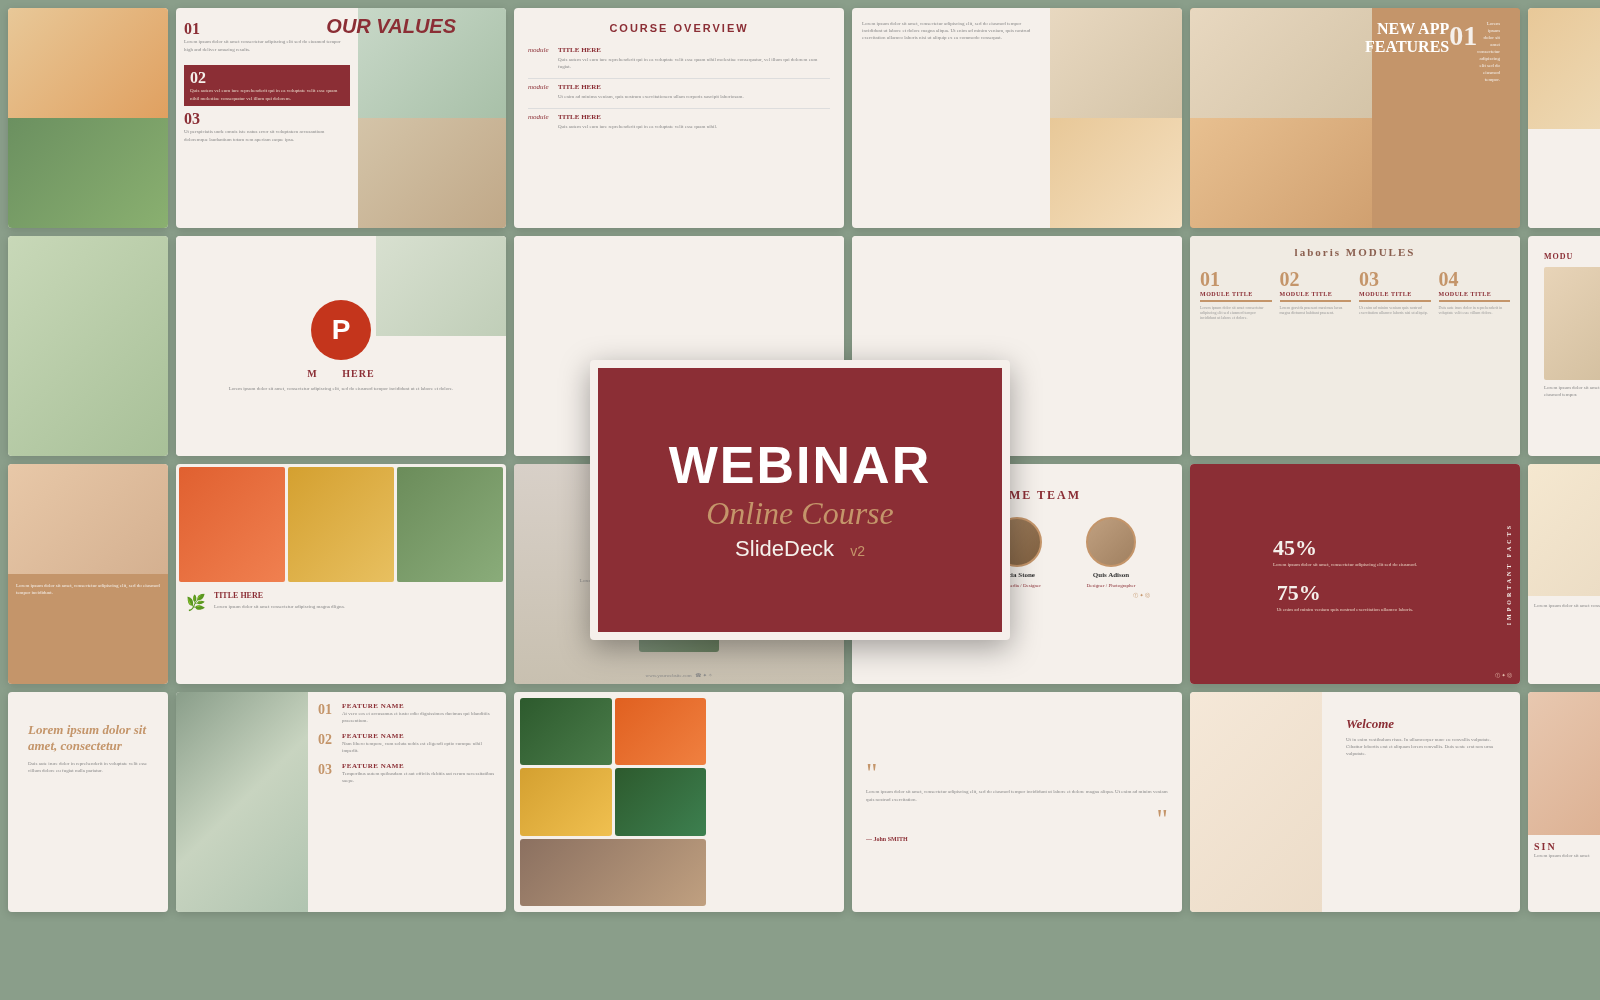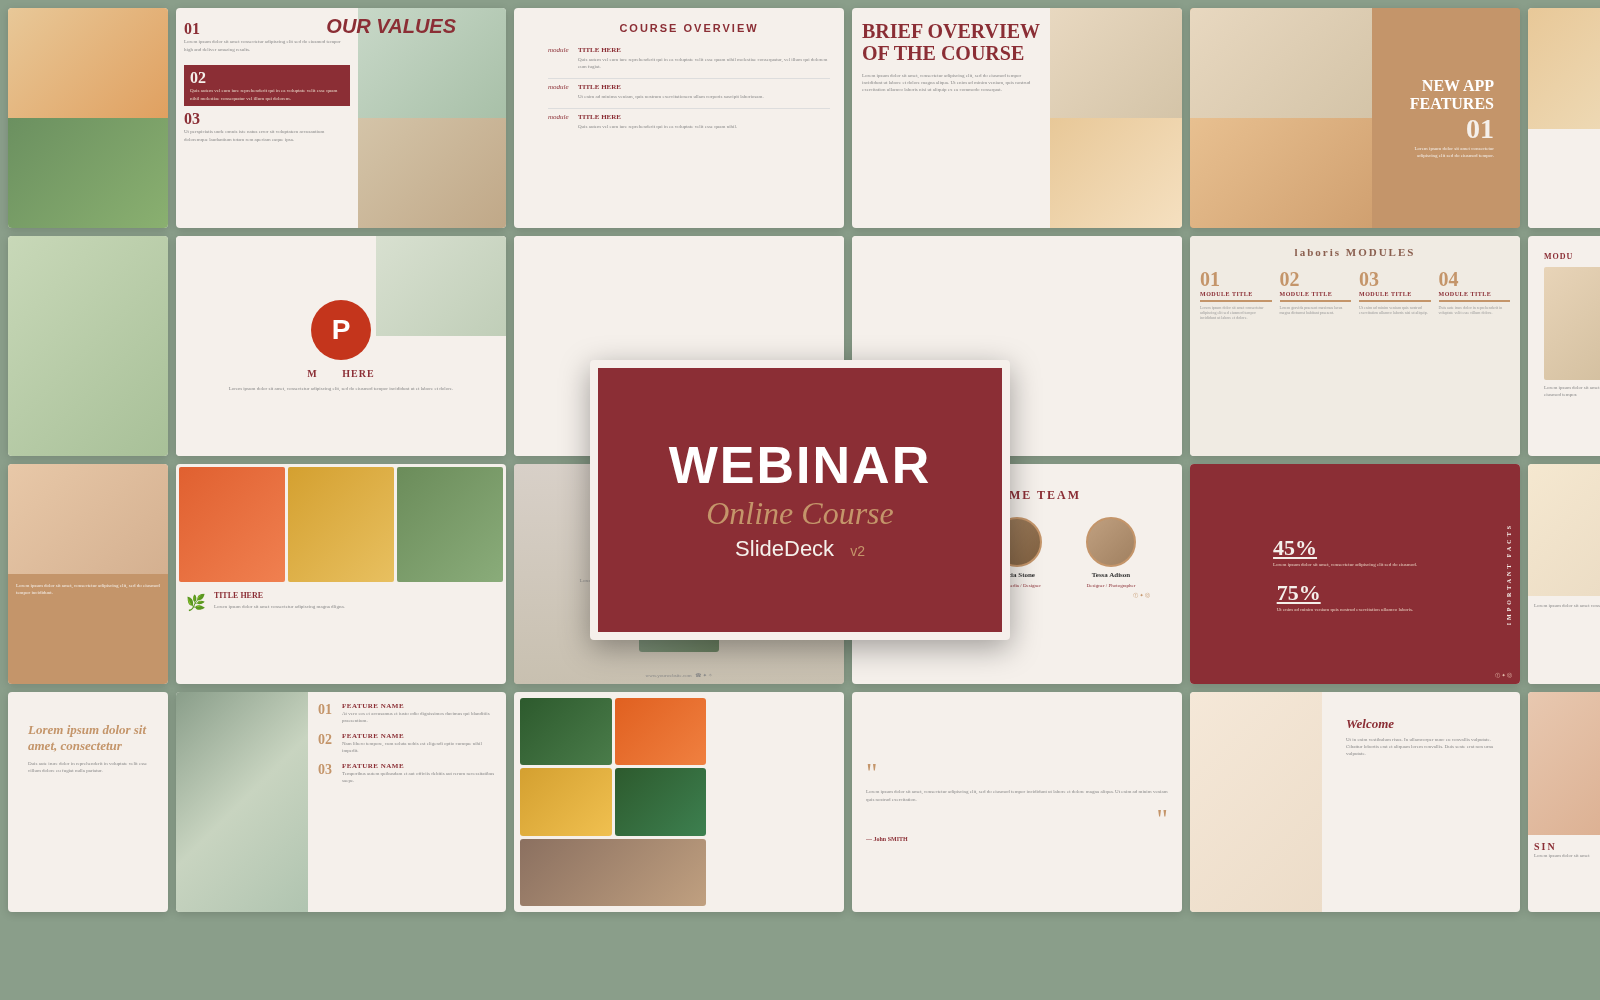--- a/index.html
+++ b/index.html
@@ -111,21 +111,21 @@
       border-radius: 50%;
     }
     .img-portrait3 {
       background: linear-gradient(135deg, #c0a080 0%, #a08060 100%);
       border-radius: 50%;
     }
 
     
     .r1c1 { grid-row: 1; grid-column: 1; }
     .r1c2 { grid-row: 1; grid-column: 2; }
-    .r1c3 { grid-row: 1; grid-column: 3; padding-left: 20px; }
+    .r1c3 { grid-row: 1; grid-column: 3; }
     .r1c4 { grid-row: 1; grid-column: 4; }
     .r1c5 { grid-row: 1; grid-column: 5; }
     .r1c6 { grid-row: 1; grid-column: 6; }
     .r2c1 { grid-row: 2; grid-column: 1; }
     .r2c2 { grid-row: 2; grid-column: 2; }
     .r2c3 { grid-row: 2; grid-column: 3; }
     .r2c4 { grid-row: 2; grid-column: 4; }
     .r2c5 { grid-row: 2; grid-column: 5; }
     .r2c6 { grid-row: 2; grid-column: 6; }
     .r3c1 { grid-row: 3; grid-column: 1; }
@@ -257,24 +257,24 @@
     .new-app-img-top {
       height: 50%;
       background: linear-gradient(135deg, #e8d8c0 0%, #d0c0a0 100%);
     }
     .new-app-img-bottom {
       height: 50%;
       background: linear-gradient(135deg, #e8c898 0%, #d0a870 100%);
     }
     .new-app-right {
       width: 45%;
-      padding: 12px 26px;
-      display: flex;
-      flex-direction: column;
-      justify-content: center;
+      padding: 12px 20px;
+      display: flex;
+      flex-direction: row;
+      justify-content: flex-end;
       background: #c4956a;
     }
     .new-app-title {
       color: #ffffff;
       font-size: 16px;
       font-weight: bold;
       line-height: 1.1;
       text-align: right;
     }
     .new-app-num {
@@ -371,21 +371,20 @@
       display: flex;
       flex-direction: column;
       align-items: center;
       gap: 12px;
       padding-right: 20px;
     }
     .fact-number {
       color: #f5f0eb;
       font-size: 22px;
       font-weight: bold;
-      text-decoration: underline;
     }
 
     
     .mood-board-slide {
       display: flex;
       height: 100%;
     }
     .mood-left {
       width: 40%;
       padding: 14px;
@@ -726,21 +725,20 @@
           <div class="tiny-text">Quis autem vel eum iure reprehenderit qui in ea voluptate velit esse quam nihil.</div>
         </div>
       </div>
     </div>
   </div>
 
   <div class="slide r1c4">
     <div class="slide-inner">
       <div class="brief-overview-slide">
         <div class="brief-left">
-          <div class="brief-title">BRIEF OVERVIEW OF THE COURSE</div>
           <div class="tiny-text">Lorem ipsum dolor sit amet, consectetur adipiscing elit, sed do eiusmod tempor incididunt ut labore et dolore magna aliqua. Ut enim ad minim veniam, quis nostrud exercitation ullamco laboris nisi ut aliquip ex ea commodo consequat.</div>
         </div>
         <div class="brief-right">
           <div style="height:50%; background: linear-gradient(135deg, #e8d8c0 0%, #d4c4a8 100%);"></div>
           <div style="height:50%; background: linear-gradient(135deg, #e8c898 0%, #f5e0c0 100%);"></div>
         </div>
       </div>
     </div>
   </div>
 
@@ -892,21 +890,21 @@
             <div class="member-name">Michael Smith</div>
             <div class="member-role">CFO / Project Manager</div>
           </div>
           <div class="team-member">
             <div class="avatar img-portrait2"></div>
             <div class="member-name">Alicia Stone</div>
             <div class="member-role">Social media / Designer</div>
           </div>
           <div class="team-member">
             <div class="avatar img-portrait3"></div>
-            <div class="member-name">Tessa Adison</div>
+            <div class="member-name">Quis Adison</div>
             <div class="member-role">Designer / Photographer</div>
           </div>
         </div>
         <div style="text-align:right; padding:4px 8px; font-size:5px; color:#c4956a;">ⓕ ✦ ⓓ</div>
       </div>
     </div>
   </div>
 
   <div class="slide r3c5">
     <div class="slide-inner important-facts-slide" style="flex-direction:row; padding:10px;">

